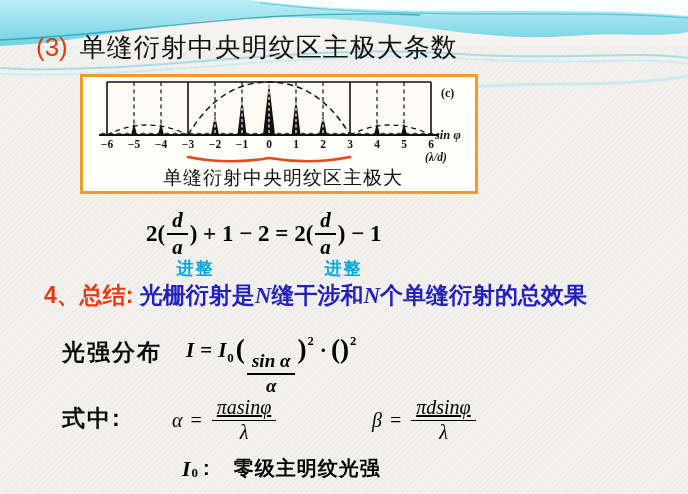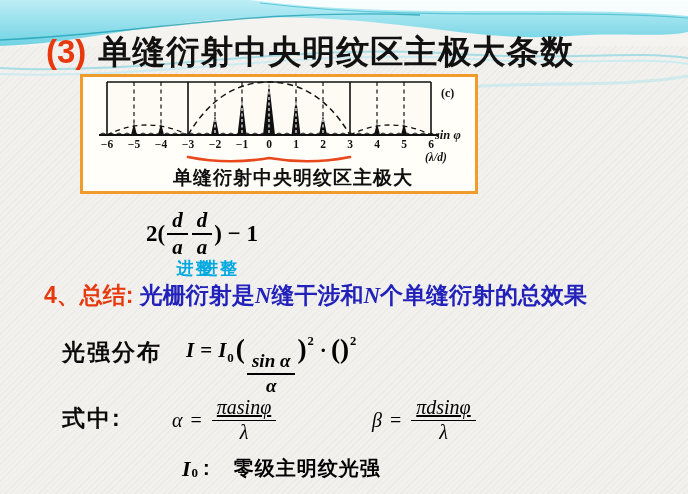--- a/index.html
+++ b/index.html
@@ -5,32 +5,32 @@
   html,body{margin:0;padding:0;}
   .slide{
     position:relative;width:688px;height:494px;overflow:hidden;
     background:#f2f1ee;
     background-image:repeating-linear-gradient(135deg, rgba(110,110,110,.05) 0 1px, transparent 1px 4px);
     font-family:"Liberation Sans", sans-serif;
   }
   .hdr{position:absolute;top:0;left:0;width:688px;height:46px;display:block;}
   .deco{position:absolute;top:40px;left:0;width:688px;height:60px;display:block;z-index:0;}
   .title{
-    position:absolute;left:46px;top:30px;z-index:2;
-    font-size:33px;font-weight:bold;color:#111;letter-spacing:1px;white-space:nowrap;
+    position:absolute;left:36px;top:30px;z-index:2;
+    font-size:26px;font-weight:normal;color:#111;letter-spacing:1px;white-space:nowrap;
   }
   .title .num{color:#e8380d;margin-right:12px;letter-spacing:0;}
   .figbox{
     position:absolute;left:80px;top:74px;width:398px;height:120px;box-sizing:border-box;
     border:3px solid #f09c2a;background:#fffef8;z-index:1;
   }
   .figbox svg{display:block;}
   .figcaption{
-    position:absolute;left:14px;top:88px;width:100%;text-align:center;
-    font-size:19px;font-weight:bold;color:#101010;letter-spacing:1px;
+    position:absolute;left:4px;top:88px;width:100%;text-align:center;
+    font-size:19px;font-weight:normal;color:#101010;letter-spacing:1px;
   }
   
   .math{display:flex;align-items:center;font-family:"Liberation Serif", serif;color:#000;white-space:nowrap;}
   .math .it{font-style:italic;}
   .mfrac{display:inline-flex;flex-direction:column;align-items:center;line-height:1.08;margin:0 2px;position:relative;}
   .mfrac .num{padding:0 5px 1px;border-bottom:2.2px solid #000;text-align:center;}
   .mfrac .den{padding-top:1px;text-align:center;}
   .paren{font-size:1.3em;font-weight:bold;transform:translateY(-1px);}
   
   .countform{position:absolute;left:146px;top:206px;height:56px;font-size:23px;font-weight:bold;z-index:1;}
@@ -146,20 +146,21 @@
     <div class="figcaption">单缝衍射中央明纹区主极大</div>
   </div>
 
   <div class="math countform">
     <span>2(</span>
     <span class="mfrac">
       <span class="num it">d</span>
       <span class="den it">a</span>
       <span class="round-label">进整</span>
     </span>
+    <span>) + 1 − 2 = 2(</span>
     <span class="mfrac">
       <span class="num it">d</span>
       <span class="den it">a</span>
       <span class="round-label">进整</span>
     </span>
     <span>) − 1</span>
   </div>
 
   <div class="summary">
     <span class="red">4、</span><span class="red">总结:</span>

